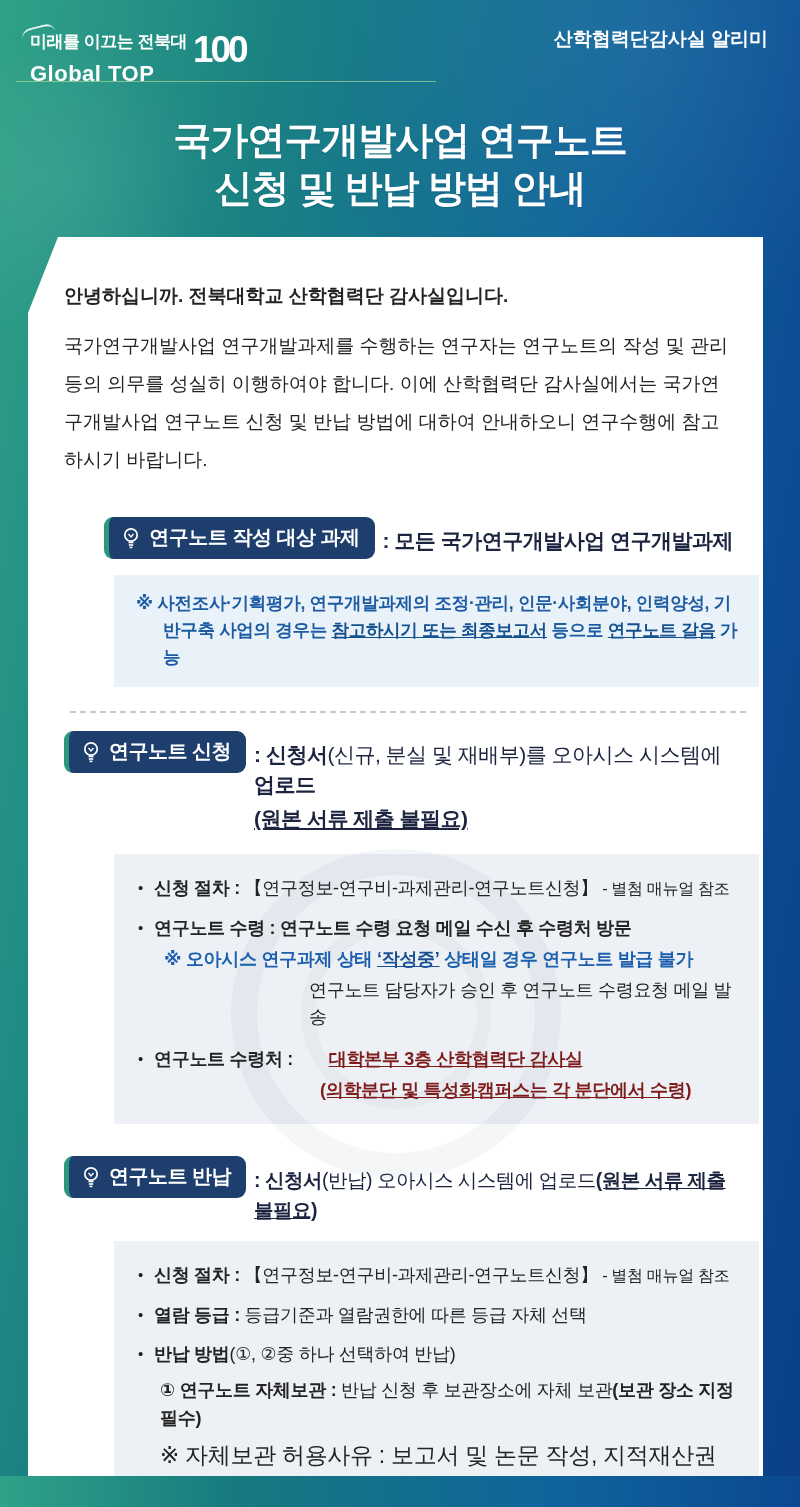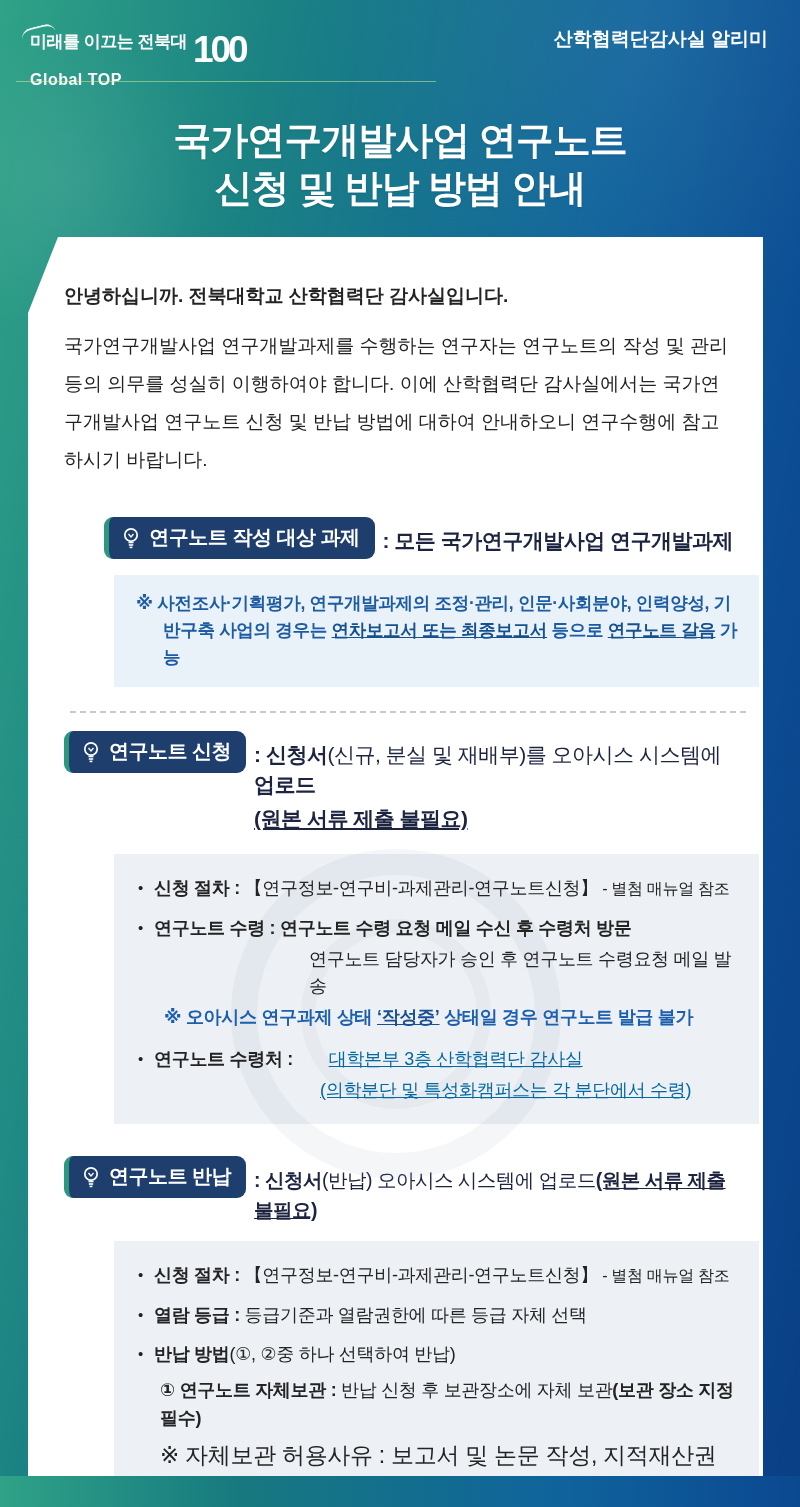--- a/index.html
+++ b/index.html
@@ -12,21 +12,21 @@
       radial-gradient(circle 220px at 60px 180px, rgba(255,255,255,0.08), rgba(255,255,255,0) 70%),
       radial-gradient(circle 420px at 640px 40px, rgba(255,255,255,0.06), rgba(255,255,255,0) 70%),
       linear-gradient(100deg,#2fa287 0%, #1b8283 26%, #10639c 60%, #0c4c93 82%, #0a3f84 100%);
   }
 
   
   .header{ position:absolute; top:0; left:0; width:100%; height:237px; color:#fff; }
   .logo{ position:absolute; top:22px; left:30px; display:flex; align-items:flex-start; gap:6px; }
   .logo-text{ padding-top:8px; }
   .logo-tag1{ font-size:17px; font-weight:700; letter-spacing:-0.5px; }
-  .logo-tag2{ font-size:16px; font-weight:800; letter-spacing:0.5px; margin-top:18px; }
+  .logo-tag2{ font-size:22px; font-weight:800; letter-spacing:0.5px; margin-top:8px; }
   .logo-num{ font-size:37px; font-weight:700; line-height:56px; letter-spacing:-3px; }
   .logo-swoosh{ position:absolute; left:-8px; top:-4px; width:34px; height:18px;
     border-top:2px solid rgba(255,255,255,0.9); border-radius:50%/80%; transform:rotate(-14deg); }
   .logo-underline{ position:absolute; top:81px; left:16px; width:420px; height:1px;
     background:rgba(205,235,150,0.55); }
 
   .issue{ position:absolute; top:22px; right:32px; text-align:right; }
   .issue-no{ font-size:27px; font-weight:900; letter-spacing:0.5px; }
   .issue-dept{ font-size:19px; font-weight:600; margin-top:4px; }
 
@@ -80,21 +80,21 @@
   .bullet::before{ content:"•"; position:absolute; left:2px; top:0; font-size:15px; color:#222; }
   .b-label{ font-weight:800; }
   .b-small{ font-size:16px; }
   .sub-line{ line-height:27px; margin-top:4px; }
   .indent-155{ padding-left:155px; }
   .indent-135{ padding-left:135px; font-weight:800; }
   .indent-10{ padding-left:10px; }
   .blue-note{ color:#1b5fae; font-weight:600; }
   .blue-note .u-bold{ color:#174f92; }
   .red{ color:#e8150d; }
-  .red-u{ color:#0369a1; font-weight:400; text-decoration:underline;padding-left:31px; }
+  .red-u{ color:#7f1d1d; font-weight:700; text-decoration:underline;padding-left:31px; }
   .opt-line{ line-height:28px; margin-top:8px; padding-left:6px; }
   .warn-line{ line-height:36px; margin-top:5px; padding-left:6px; font-size:23px; }
 
   .bottom-bar{ position:absolute; left:0; bottom:0; width:100%; height:31px;
     background:linear-gradient(90deg,#2fa287 0%, #17797f 30%, #0f639c 70%, #0b4890 100%); }
 </style>
 </head>
 <body>
 
 <div class="page">
@@ -140,21 +140,21 @@
           <line x1="8.8" y1="19" x2="13.2" y2="19" stroke="#fff" stroke-width="1.6"></line>
           <line x1="9.6" y1="21.4" x2="12.4" y2="21.4" stroke="#fff" stroke-width="1.6"></line>
         </svg>
         <span>연구노트 작성 대상 과제</span>
       </span>
       <span class="sec-head-text"><span class="colon"> : </span><span>모든 국가연구개발사업 연구개발과제</span></span>
     </div>
 
     <div class="note-box">
       <div class="hang">
-        <span>※ 사전조사·기획평가, 연구개발과제의 조정·관리, 인문·사회분야, 인력양성, 기반구축 사업의 경우는 </span><span class="u-bold">연차보고서 또는 최종보고서</span><span> 등으로 </span><span class="u-bold">연구노트 갈음</span><span> 가능</span>
+        <span>※ 사전조사·기획평가, 연구개발과제의 조정·관리, 인문·사회분야, 인력양성, 기반구축 사업의 경우는 </span><span class="u-bold">참고하시기 또는 최종보고서</span><span> 등으로 </span><span class="u-bold">연구노트 갈음</span><span> 가능</span>
       </div>
     </div>
 
     <div class="dotted-divider"></div>
 
     <div class="sec-head" style="margin-top:18px;">
       <span class="badge">
         <svg width="22" height="24" viewBox="0 0 22 24">
           <circle cx="11" cy="9" r="6.2" fill="none" stroke="#fff" stroke-width="1.7"></circle>
           <path d="M8.5 8 L11 11 L13.5 8" fill="none" stroke="#fff" stroke-width="1.3"></path>
@@ -169,24 +169,24 @@
         <div class="head-line2"><span class="u-bold">(원본 서류 제출 불필요)</span></div>
       </span>
     </div>
 
     <div class="info-box">
       <div class="bullet">
         <span class="b-label">신청 절차 : </span><span>【연구정보-연구비-과제관리-연구노트신청】</span><span class="b-small"> - 별첨 매뉴얼 참조</span>
       </div>
       <div class="bullet">
         <span class="b-label">연구노트 수령 : </span><span class="b-label">연구노트 수령 요청 메일 수신 후 수령처 방문</span>
-        <div class="sub-line indent-155">연구노트 담당자가 승인 후 연구노트 수령요청 메일 발송</div>
         <div class="sub-line indent-10 blue-note">
           <span>※ 오아시스 연구과제 상태 </span><span class="u-bold">‘작성중’</span><span> 상태일 경우 연구노트 발급 불가</span>
         </div>
+        <div class="sub-line indent-155">연구노트 담당자가 승인 후 연구노트 수령요청 메일 발송</div>
       </div>
       <div class="bullet" style="margin-top:14px;">
         <span class="b-label">연구노트 수령처 : </span><span class="red-u">대학본부 3층 산학협력단 감사실</span>
         <div class="sub-line indent-135"><span class="red-u">(의학분단 및 특성화캠퍼스는 각 분단에서 수령)</span></div>
       </div>
     </div>
 
     <div class="sec-head" style="margin-top:32px;">
       <span class="badge">
         <svg width="22" height="24" viewBox="0 0 22 24">

